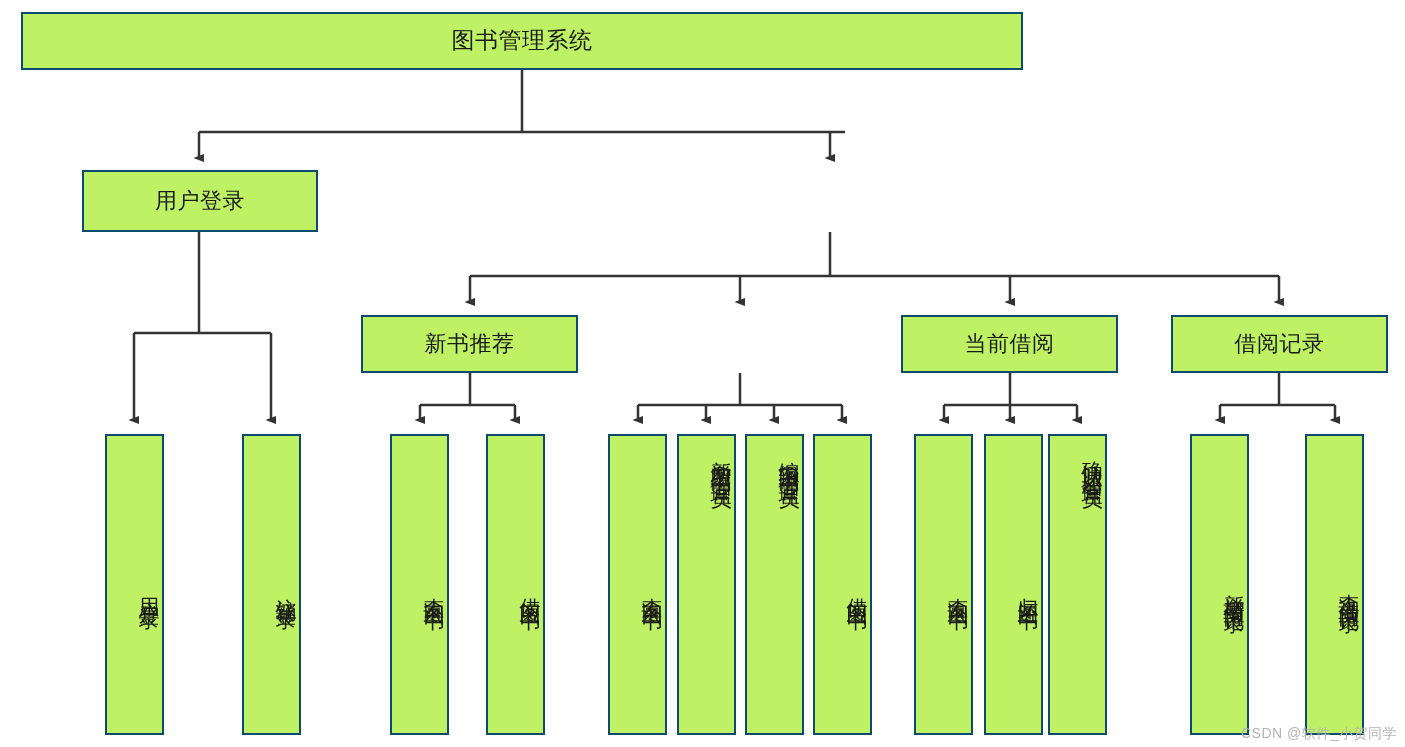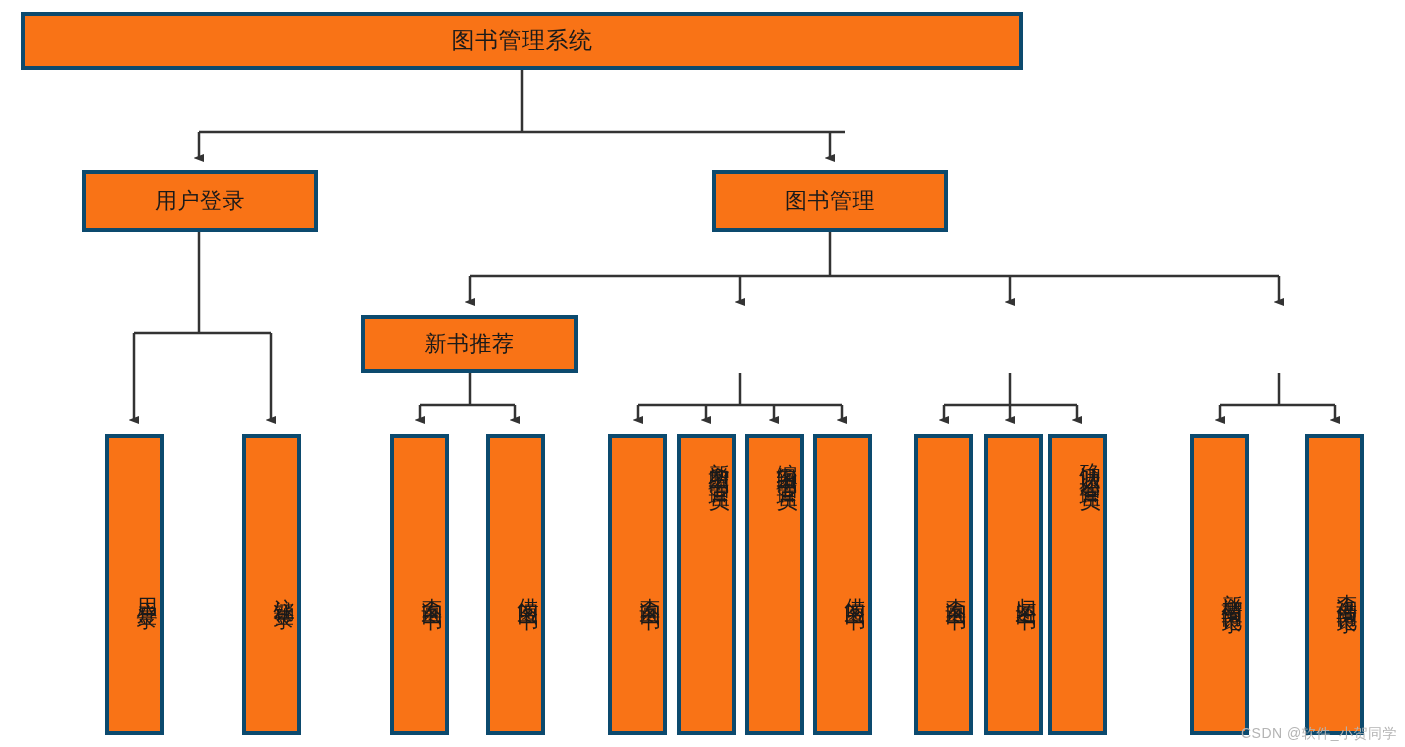--- a/index.html
+++ b/index.html
@@ -22,22 +22,22 @@
     position: absolute;
     left: 0;
     top: 0;
     width: 1405px;
     height: 747px;
     pointer-events: none;
   }
   .node {
     position: absolute;
     box-sizing: border-box;
-    border: 4px solid #0c4a6e;
-    background: #f97316;
+    border: 2px solid #0c4a6e;
+    background: #bef264;
     display: flex;
     align-items: center;
     justify-content: center;
     color: #1a1a1a;
   }
   .node.horiz {
     font-size: 22px;
     letter-spacing: 0.5px;
     line-height: 1.2;
   }
@@ -122,26 +122,29 @@
     </g>
   </svg>
 
   <div class="node horiz root" style="left:21px; top:12px; width:1002px; height:58px;">
     <span>图书管理系统</span>
   </div>
 
   <div class="node horiz" style="left:82px; top:170px; width:236px; height:62px;">
     <span>用户登录</span>
   </div>
-  <div class="node horiz" style="left:712px; top:170px; width:236px; height:62px;">
-    <span>图书管理</span>
-  </div>
 
   <div class="node horiz" style="left:361px; top:315px; width:217px; height:58px;text-align:right;">
     <span>新书推荐</span>
+  </div>
+  <div class="node horiz" style="left:901px; top:315px; width:217px; height:58px;">
+    <span>当前借阅</span>
+  </div>
+  <div class="node horiz" style="left:1171px; top:315px; width:217px; height:58px;">
+    <span>借阅记录</span>
   </div>
 
   <div class="node vert" style="left:105px; top:434px; width:59px; height:301px;">
     <span>用户登录</span>
   </div>
   <div class="node vert" style="left:242px; top:434px; width:59px; height:301px;">
     <span>注销登录</span>
   </div>
 
   <div class="node vert" style="left:390px; top:434px; width:59px; height:301px;">

